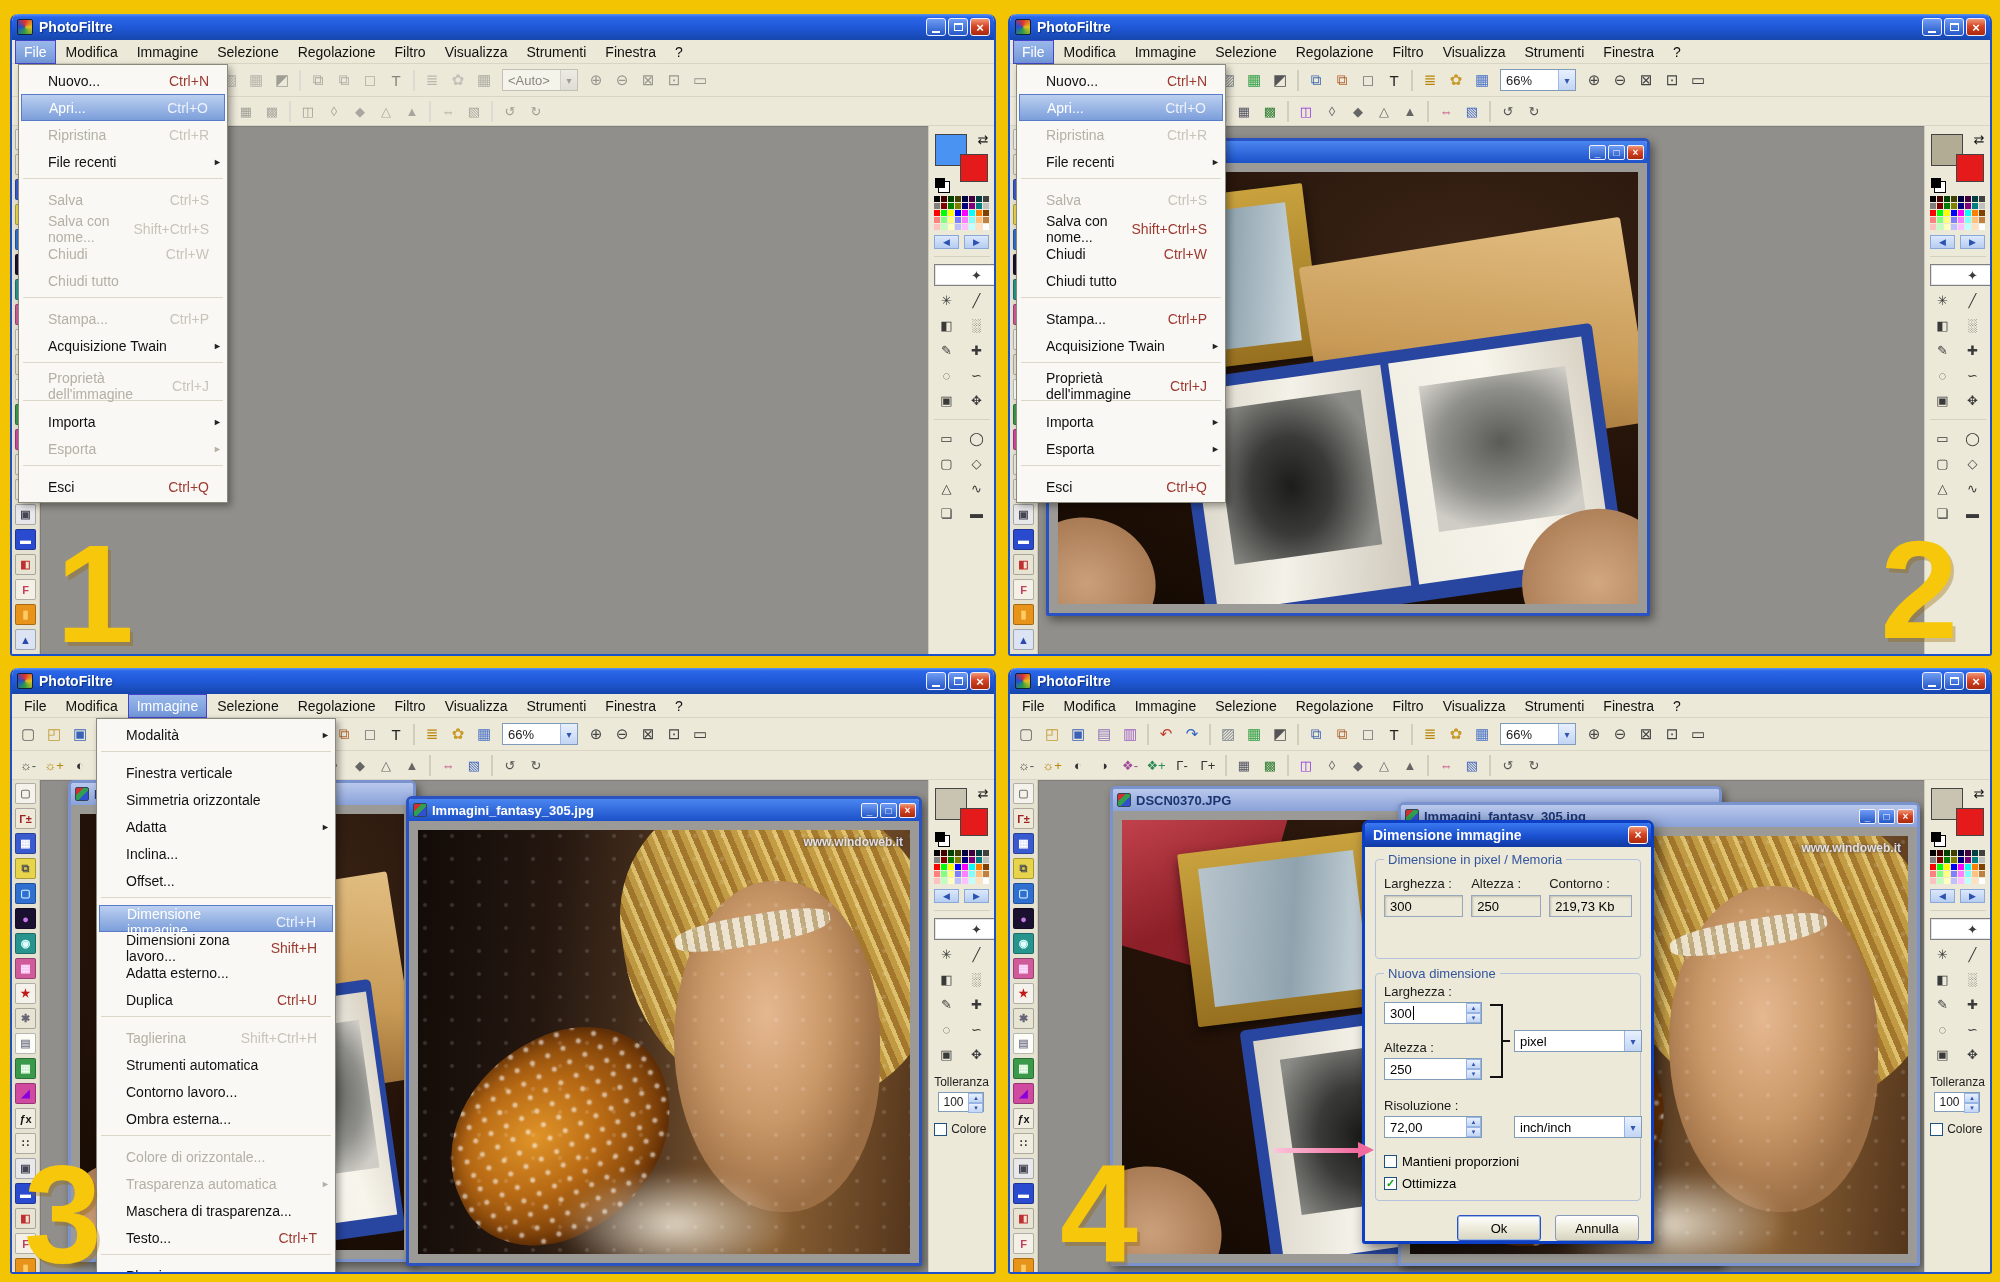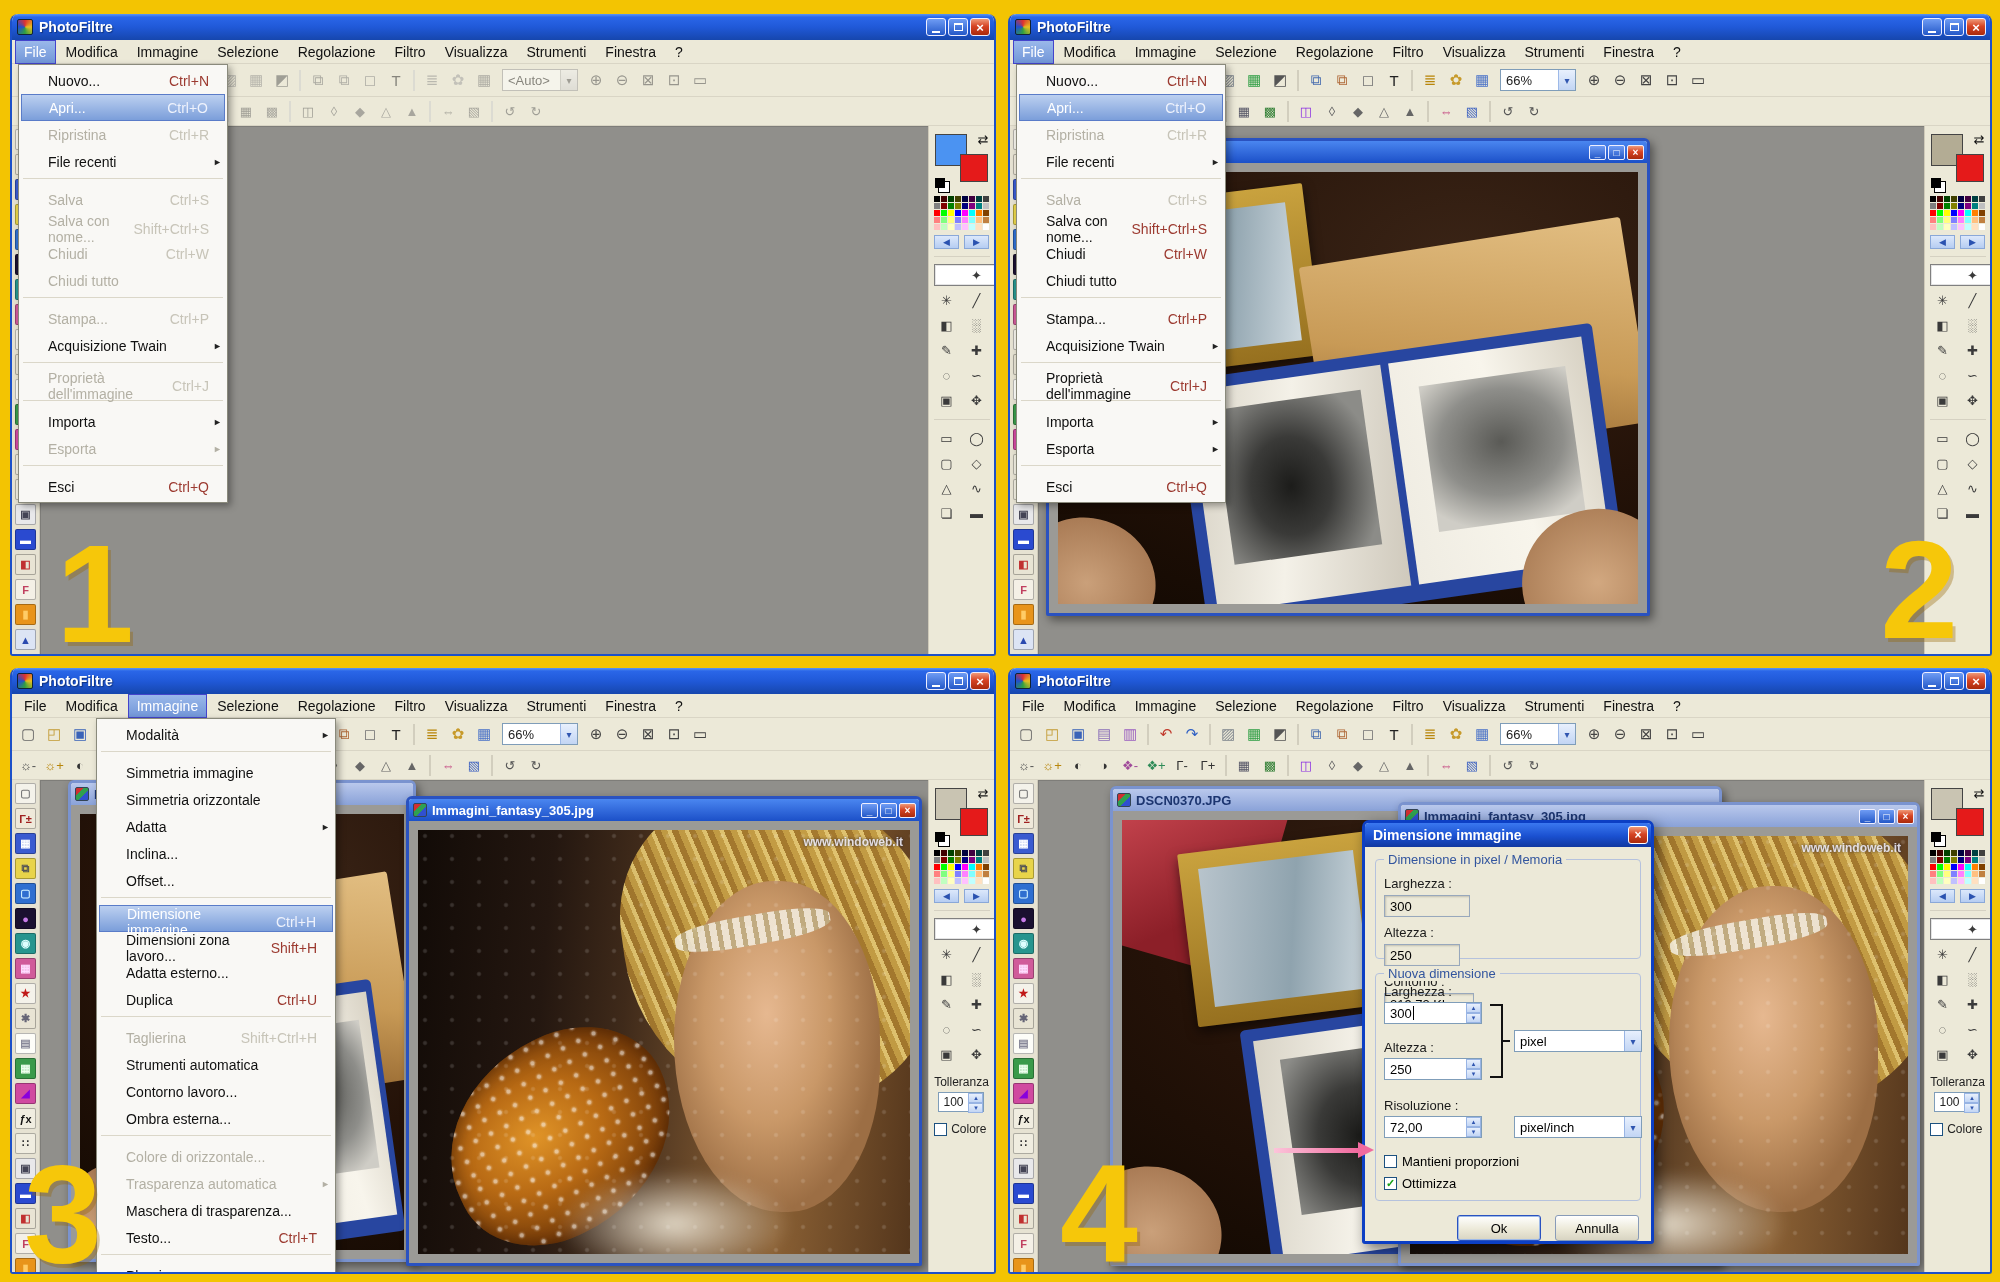--- a/index.html
+++ b/index.html
@@ -172,21 +172,21 @@
   .dlg { position:absolute; left:324px; top:40px; width:292px; height:424px; z-index:120;
     background:#ECE9D8; border:3px solid #0c3fc4; border-radius:7px 7px 3px 3px;
     box-shadow:4px 5px 14px rgba(0,0,0,.5); font-size:13px; }
   .dlg-title { height:24px; display:flex; align-items:center; padding:0 3px 0 8px;
     background:linear-gradient(#3a78f0,#1a50d0 55%,#1038a0); border-radius:4px 4px 0 0;
     color:#fff; font-weight:bold; font-size:14px; }
   .dlg-x { margin-left:auto; width:20px; height:18px; border-radius:3px; border:1px solid #fff;
     background:linear-gradient(#f09a78,#d64424 45%,#aa2a0c); color:#fff; font-weight:bold;
     display:flex; align-items:center; justify-content:center; font-size:12px; }
   .dlg-body { position:relative; padding:0 10px; }
-  .grp { position:relative; border:1px solid #b5c2dd; border-radius:4px;flex-direction:column; }
+  .grp { position:relative; border:1px solid #b5c2dd; border-radius:4px; }
   .grp-l { position:absolute; top:-8px; left:8px; background:#ECE9D8; padding:0 4px;
     color:#32559e; font-size:13px; }
   .grp1 { margin-top:12px; height:100px; display:flex; gap:8px; padding:16px 8px 0; }
   .fcol { display:flex; flex-direction:column; }
   .fldlbl { color:#1a1a1a; margin-bottom:4px; }
   .ro { height:22px; border:1px solid #98a8bc; background:#ECE9D8; display:flex; align-items:center;
     padding-left:5px; box-shadow:inset 1px 1px 2px rgba(0,0,0,.18); }
   .grp2 { margin-top:14px; height:228px; }
   .g2 { position:absolute; }
   .spin { width:98px; height:22px; background:#fff; border:1px solid #7f9db9;
@@ -1629,21 +1629,21 @@
             <span class="mi-label">Modalità</span>
             <span class="mi-short"></span>
             <span class="mi-arrow">►</span>
           </div>
           <div class="mi sep">
             <span class="mi-label"></span>
             <span class="mi-short"></span>
             <span class="mi-arrow"></span>
           </div>
           <div class="mi">
-            <span class="mi-label">Simmetria immagine</span>
+            <span class="mi-label">Finestra verticale</span>
             <span class="mi-short"></span>
             <span class="mi-arrow"></span>
           </div>
           <div class="mi">
             <span class="mi-label">Simmetria orizzontale</span>
             <span class="mi-short"></span>
             <span class="mi-arrow"></span>
           </div>
           <div class="mi">
             <span class="mi-label">Adatta</span>
@@ -2094,21 +2094,21 @@
                 </span>
                 <span class="g2 fldlbl" style="left:8px;top:124px">Risoluzione :</span>
                 <span class="g2 spin" style="left:8px;top:142px">
                   <span>72,00</span>
                   <span class="ud">
                       <b>▴</b>
                       <b>▾</b>
                     </span>
                 </span>
                 <span class="g2 sel" style="left:138px;top:142px">
-                  <span>pixel/inch</span>
+                  <span>inch/inch</span>
                   <span class="dd">▾</span>
                 </span>
                 <span class="g2 chk" style="left:8px;top:180px">
                   <span class="box"></span>
                   <span>Mantieni proporzioni</span>
                 </span>
                 <span class="g2 chk" style="left:8px;top:202px">
                   <span class="box">✓</span>
                   <span>Ottimizza</span>
                 </span>

